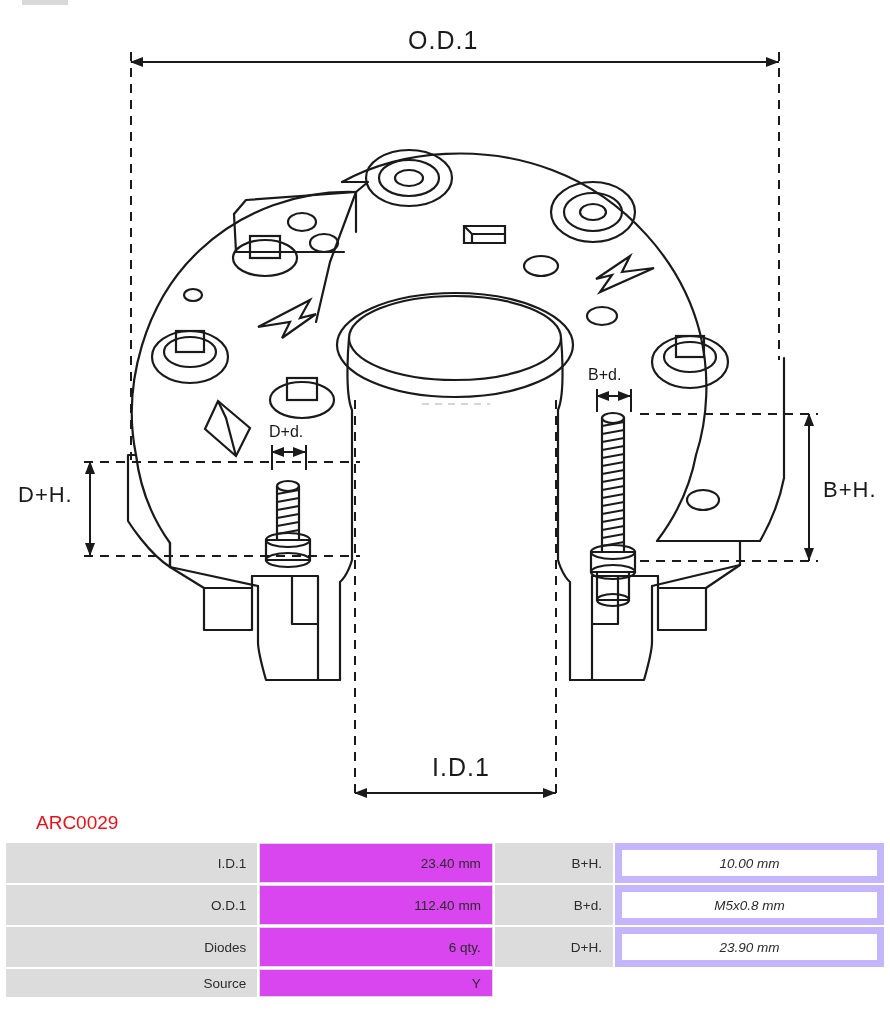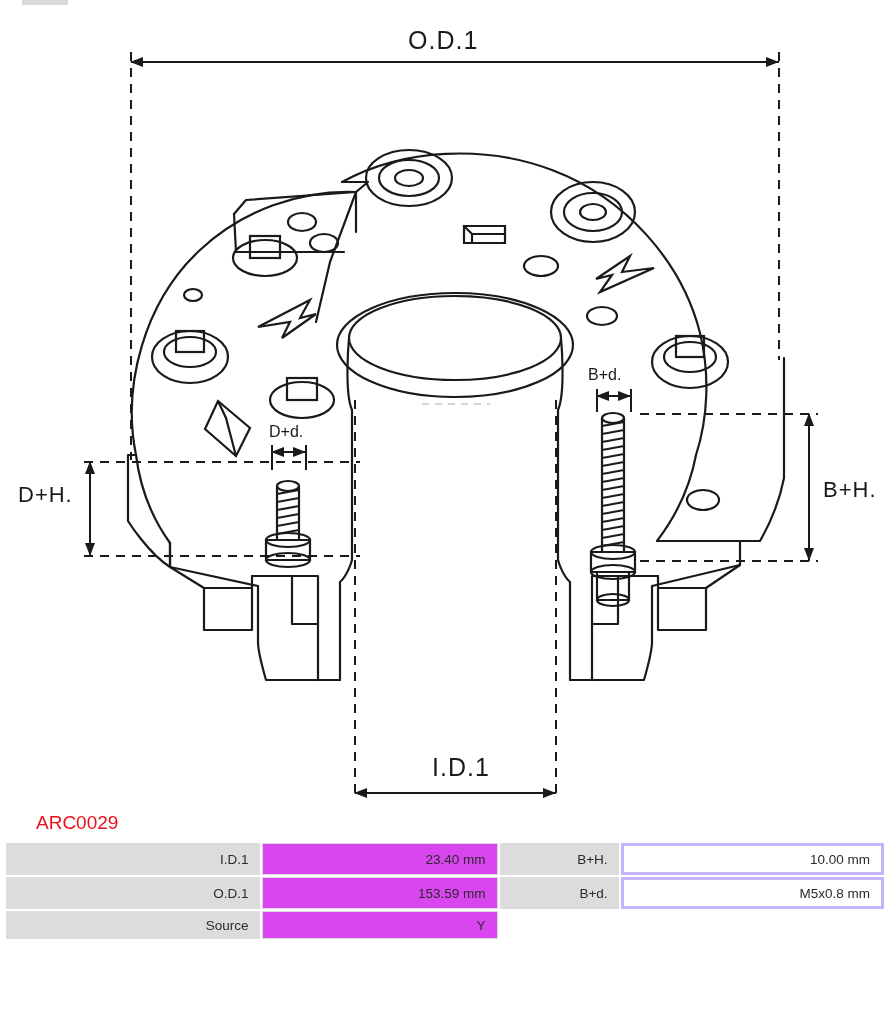--- a/index.html
+++ b/index.html
@@ -84,24 +84,25 @@
     width: 225px;
   }
   td.lbl2 {
     background: #dcdcdc;
     text-align: right;
     color: #2b2b2b;
     width: 102px;
   }
   td.val2 {
     background: #ffffff;
-    border: 3px solid #c4b5fd;
-    text-align: right;
+    border: 7px solid #c4b5fd;
+    text-align: center;
     color: #2b2b2b;
     width: 250px;
+    font-style: italic;
   }
   td.empty {
     background: #ffffff;
     border: none;
   }
   
   #top-strip {
     position: absolute;
     left: 22px;
     top: 0px;
@@ -289,23 +290,29 @@
   <table id="spec-table">
     <tbody>
       <tr>
         <td class="lbl">I.D.1</td>
         <td class="val">23.40 mm</td>
         <td class="lbl2">B+H.</td>
         <td class="val2">10.00 mm</td>
       </tr>
       <tr>
         <td class="lbl">O.D.1</td>
-        <td class="val">153.59 mm</td>
+        <td class="val">112.40 mm</td>
         <td class="lbl2">B+d.</td>
         <td class="val2">M5x0.8 mm</td>
+      </tr>
+      <tr>
+        <td class="lbl">Diodes</td>
+        <td class="val">6 qty.</td>
+        <td class="lbl2">D+H.</td>
+        <td class="val2">23.90 mm</td>
       </tr>
       <tr>
         <td class="lbl">Source</td>
         <td class="val">Y</td>
         <td class="empty"></td>
         <td class="empty"></td>
       </tr>
     </tbody>
   </table>
 

